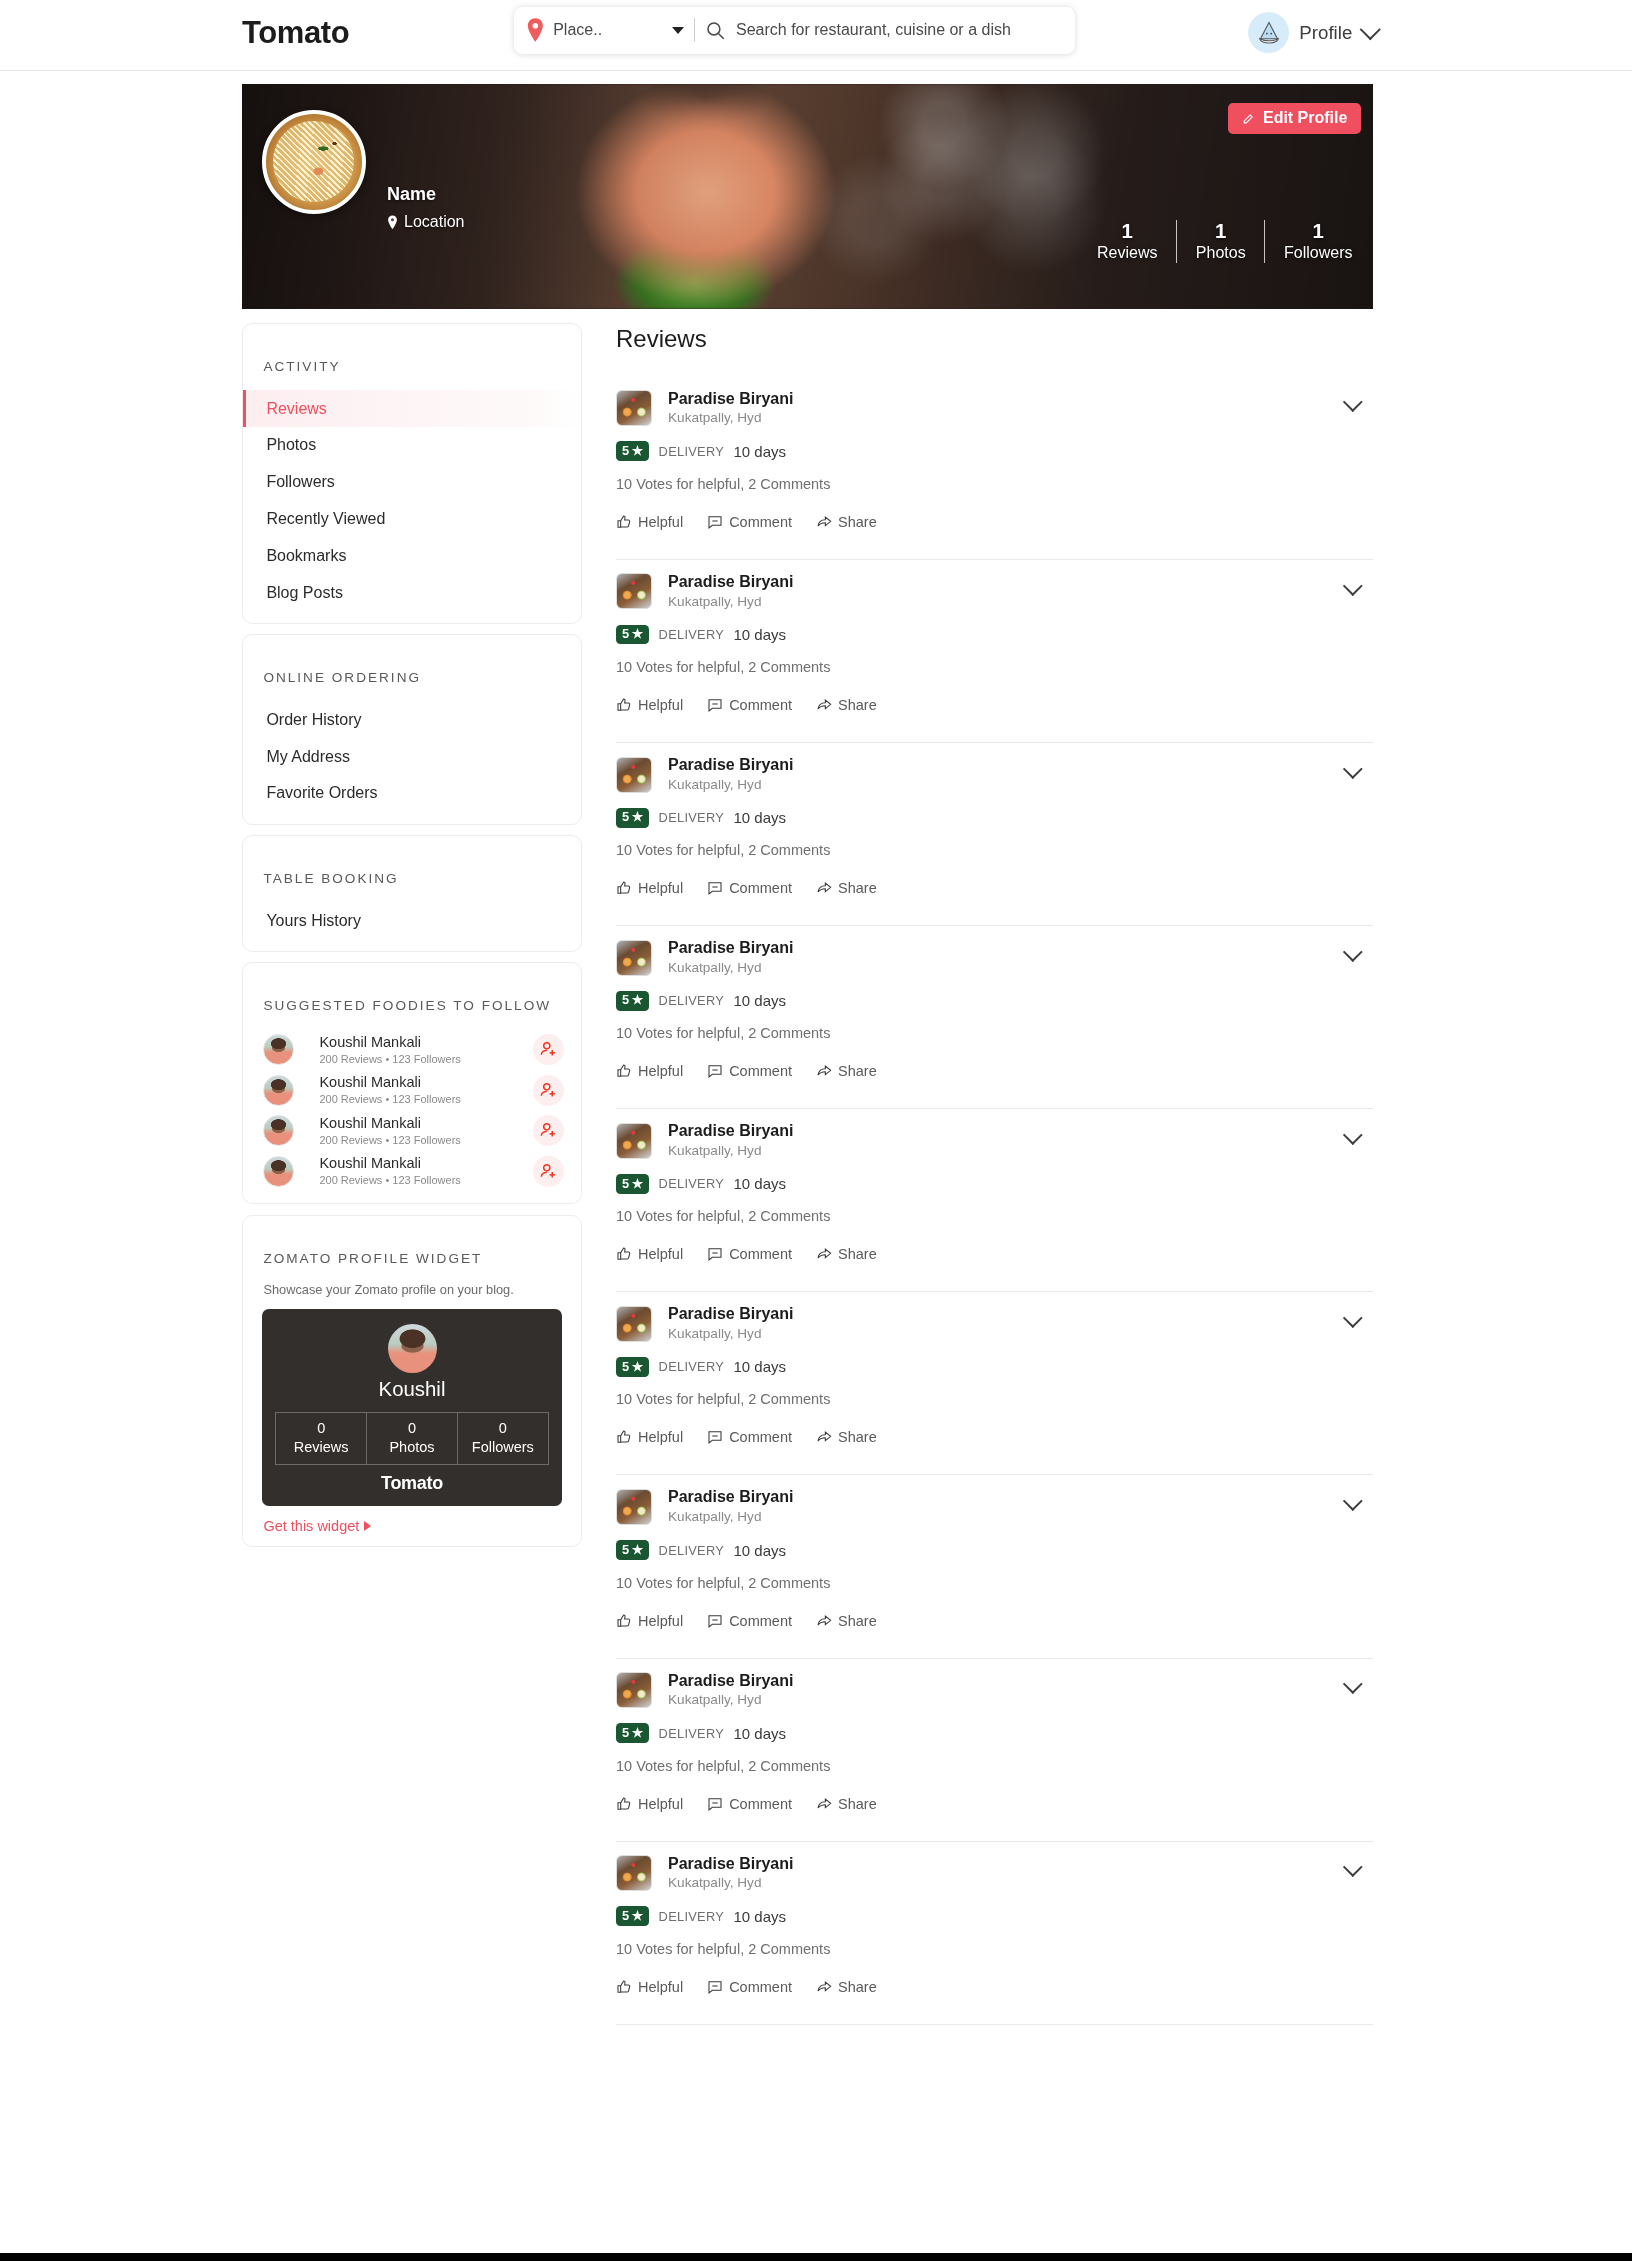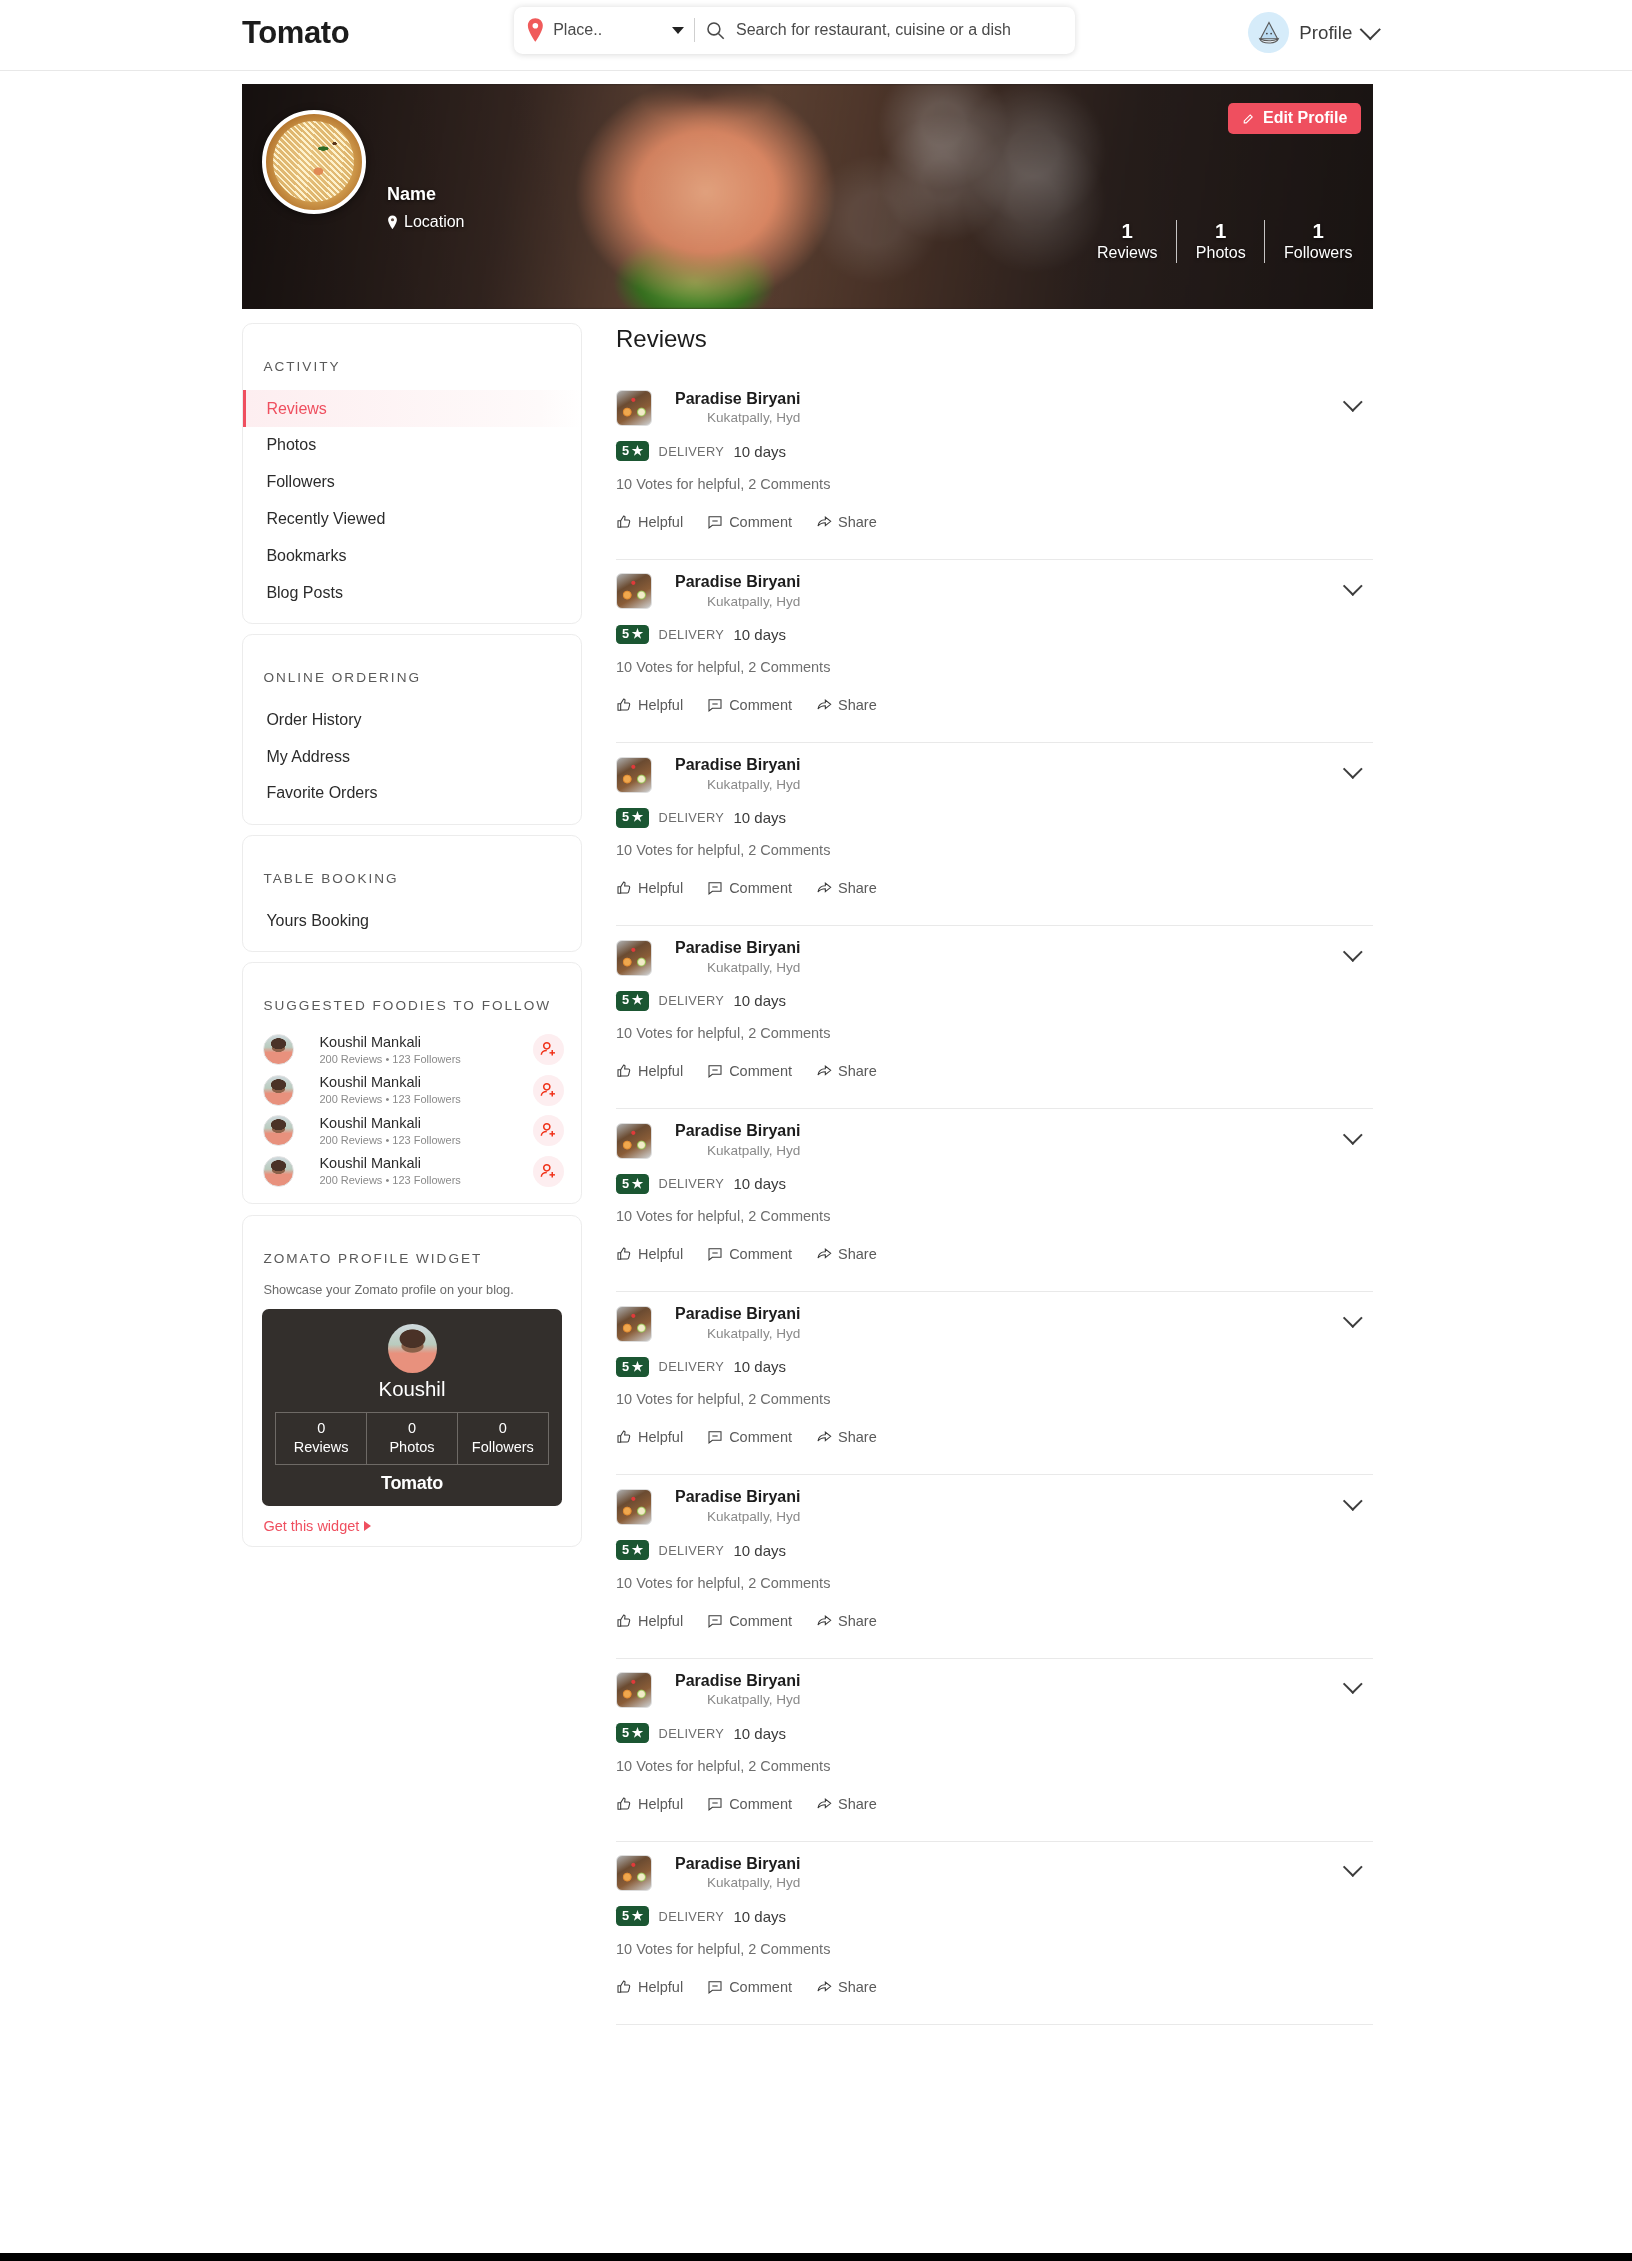--- a/index.html
+++ b/index.html
@@ -285,21 +285,21 @@
   .tri-right {
     width:0;height:0;border-left:7.7px solid #ef4f5f;
     border-top:5.1px solid transparent;border-bottom:5.1px solid transparent;
   }
 
   
   .main { flex: 1; padding-top: 1.7px; }
   .main-title { font-size: 24px; font-weight: 400; color: #1c1c1c; margin-bottom: 24px; }
   .review { padding: 12px 0 29px; border-bottom: 0.9px solid #e9e9e9; position: relative; }
   .review:last-child { }
-  .rv-head { display: flex; align-items: center; gap: 23px; text-align: right; }
+  .rv-head { display: flex; align-items: center; gap: 16px; }
   .rv-thumb {
     width: 36px; height: 36px; border-radius: 6px; flex: 0 0 auto;
     background:
       radial-gradient(circle at 30% 62%, #f0a84e 0 9%, #d8822b 13%, transparent 15%),
       radial-gradient(circle at 72% 62%, #f2ebc8 0 9%, #8fb84a 13%, transparent 15%),
       radial-gradient(circle at 48% 26%, #e03a3a 0 5%, transparent 8%),
       linear-gradient(150deg, #b0b2b3 0%, #6b4b31 34%, #8a5d38 62%, #cfd2d4 100%);
     border: 0.9px solid #ddd;
   }
   .rv-name { font-size: 16px; font-weight: 700; color: #1c1c1c; line-height: 1.3; }
@@ -426,21 +426,21 @@
 
     <div class="card">
       <div class="card-title">ONLINE ORDERING</div>
       <div class="nav-item">Order History</div>
       <div class="nav-item">My Address</div>
       <div class="nav-item">Favorite Orders</div>
     </div>
 
     <div class="card">
       <div class="card-title">TABLE BOOKING</div>
-      <div class="nav-item">Yours Booking</div>
+      <div class="nav-item">Yours History</div>
     </div>
 
     <div class="card">
       <div class="card-title">SUGGESTED FOODIES TO FOLLOW</div>
 
       <div class="foodie">
         <div class="foodie-pic"></div>
         <div class="foodie-info">
           <div class="foodie-name">Koushil Mankali</div>
           <div class="foodie-meta">200 Reviews  •  123 Followers</div>

